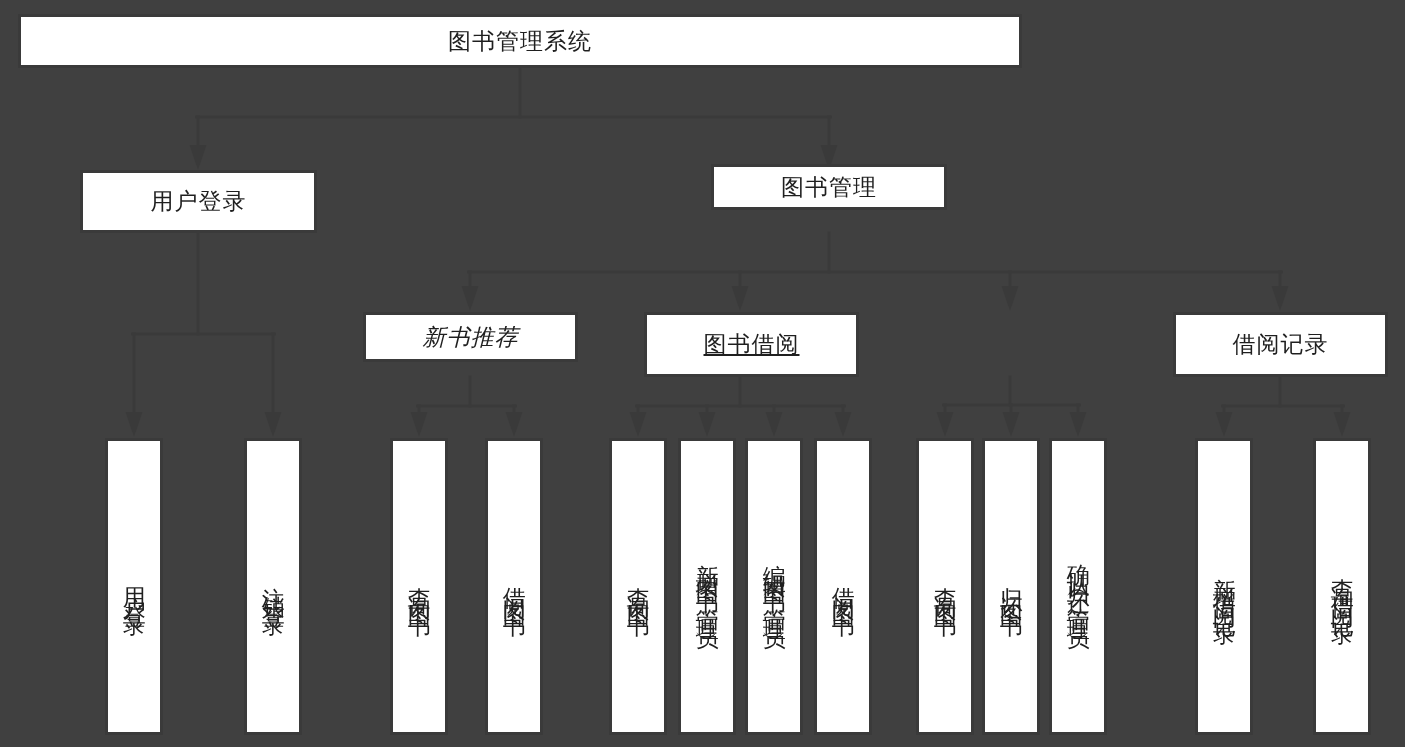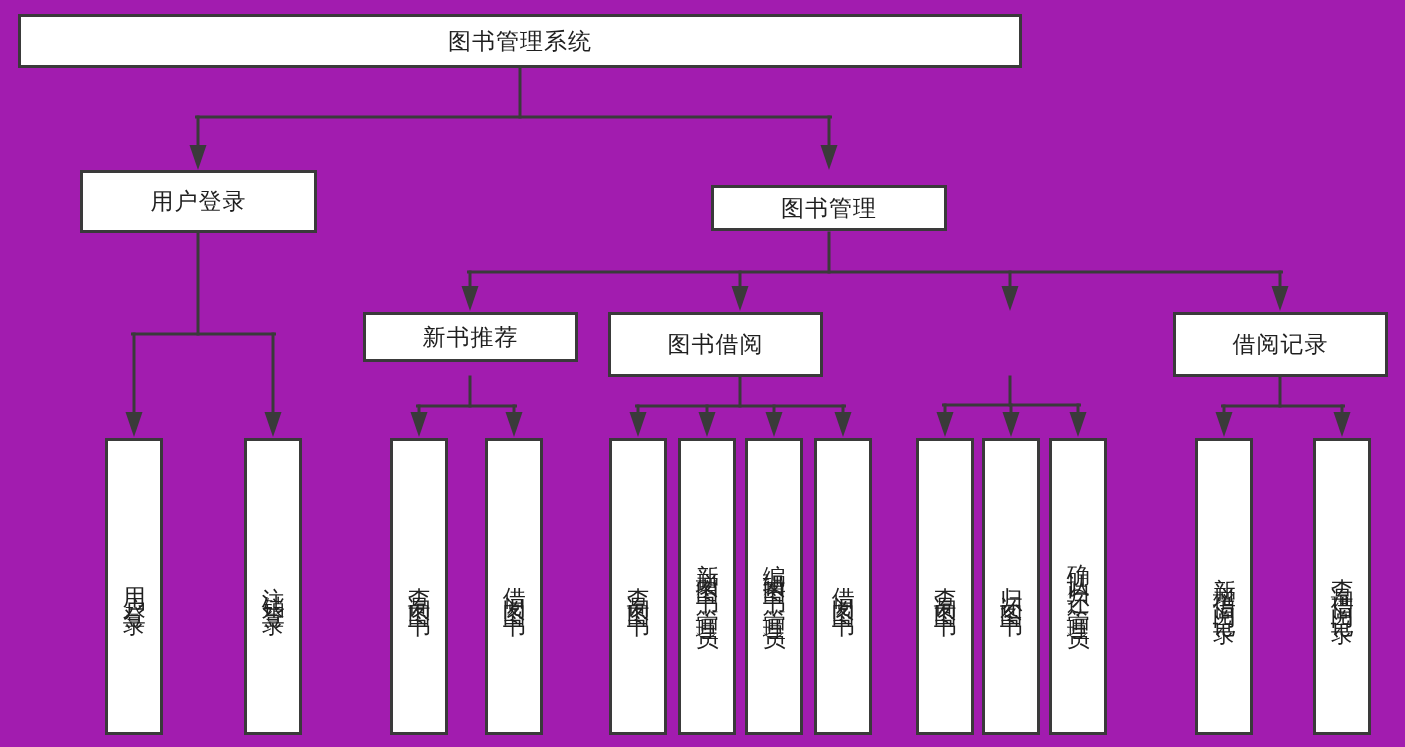--- a/index.html
+++ b/index.html
@@ -5,21 +5,21 @@
   html, body {
     margin: 0;
     padding: 0;
     background: #ffffff;
     font-family: "Liberation Sans", "DejaVu Sans", sans-serif;
   }
   .canvas {
     position: relative;
     width: 1405px;
     height: 747px;
-    background: #a21caf;
+    background: #404040;
     overflow: hidden;
   }
   .connectors {
     position: absolute;
     left: 0;
     top: 0;
     z-index: 1;
   }
   .node {
     position: absolute;
@@ -128,28 +128,28 @@
     </g>
   </svg>
 
   <div class="node" style="left:18px; top:14px; width:1004px; height:54px;">
     <span>图书管理系统</span>
   </div>
 
   <div class="node" style="left:80px; top:170px; width:237px; height:63px;">
     <span>用户登录</span>
   </div>
-  <div class="node" style="left:711px; top:185px; width:236px; height:46px;">
+  <div class="node" style="left:711px; top:164px; width:236px; height:46px;">
     <span>图书管理</span>
   </div>
 
-  <div class="node" style="left:363px; top:312px; width:215px; height:50px;">
+  <div class="node" style="left:363px; top:312px; width:215px; height:50px;font-style:italic;">
     <span>新书推荐</span>
   </div>
-  <div class="node" style="left:608px; top:312px; width:215px; height:65px;">
+  <div class="node" style="left:644px; top:312px; width:215px; height:65px;text-decoration:underline;">
     <span>图书借阅</span>
   </div>
   <div class="node" style="left:1173px; top:312px; width:215px; height:65px;">
     <span>借阅记录</span>
   </div>
 
   <div class="node leaf" style="left:105px;">
     <span class="vtext">用户登录</span>
   </div>
   <div class="node leaf" style="left:244px;">

